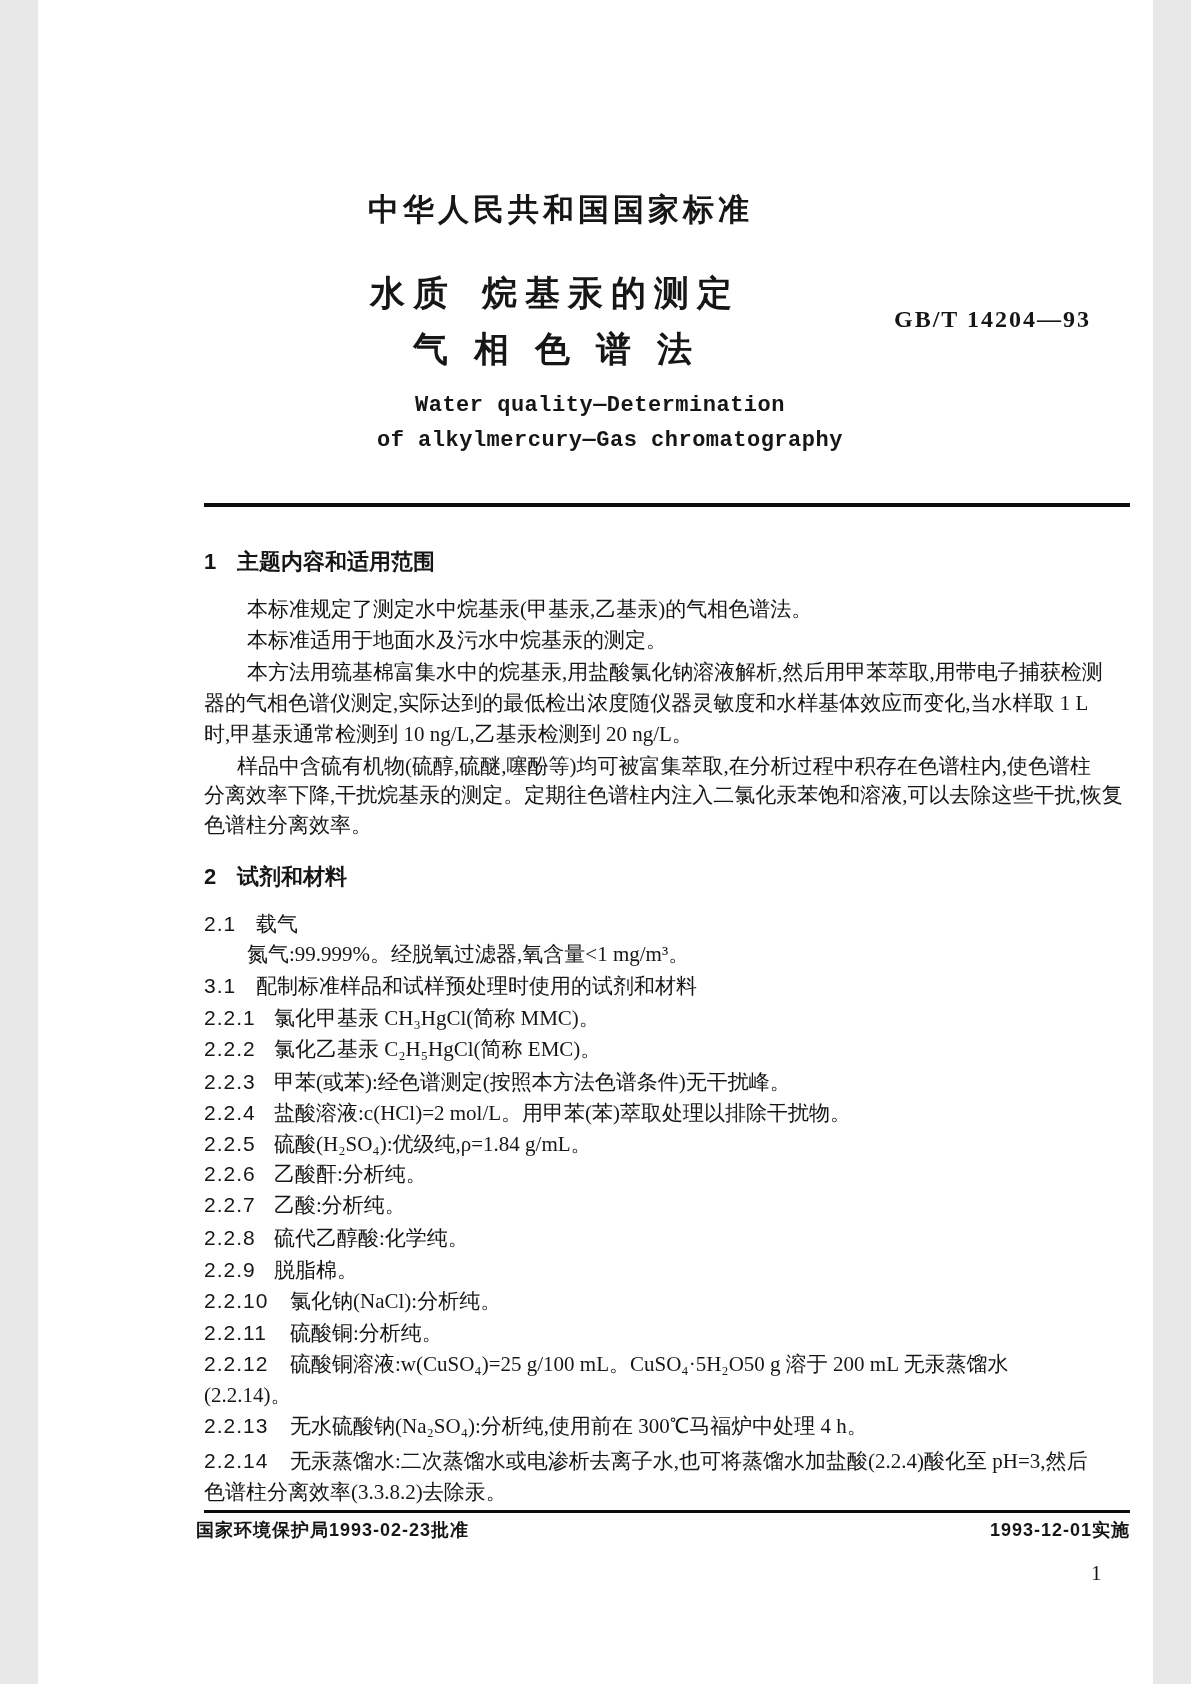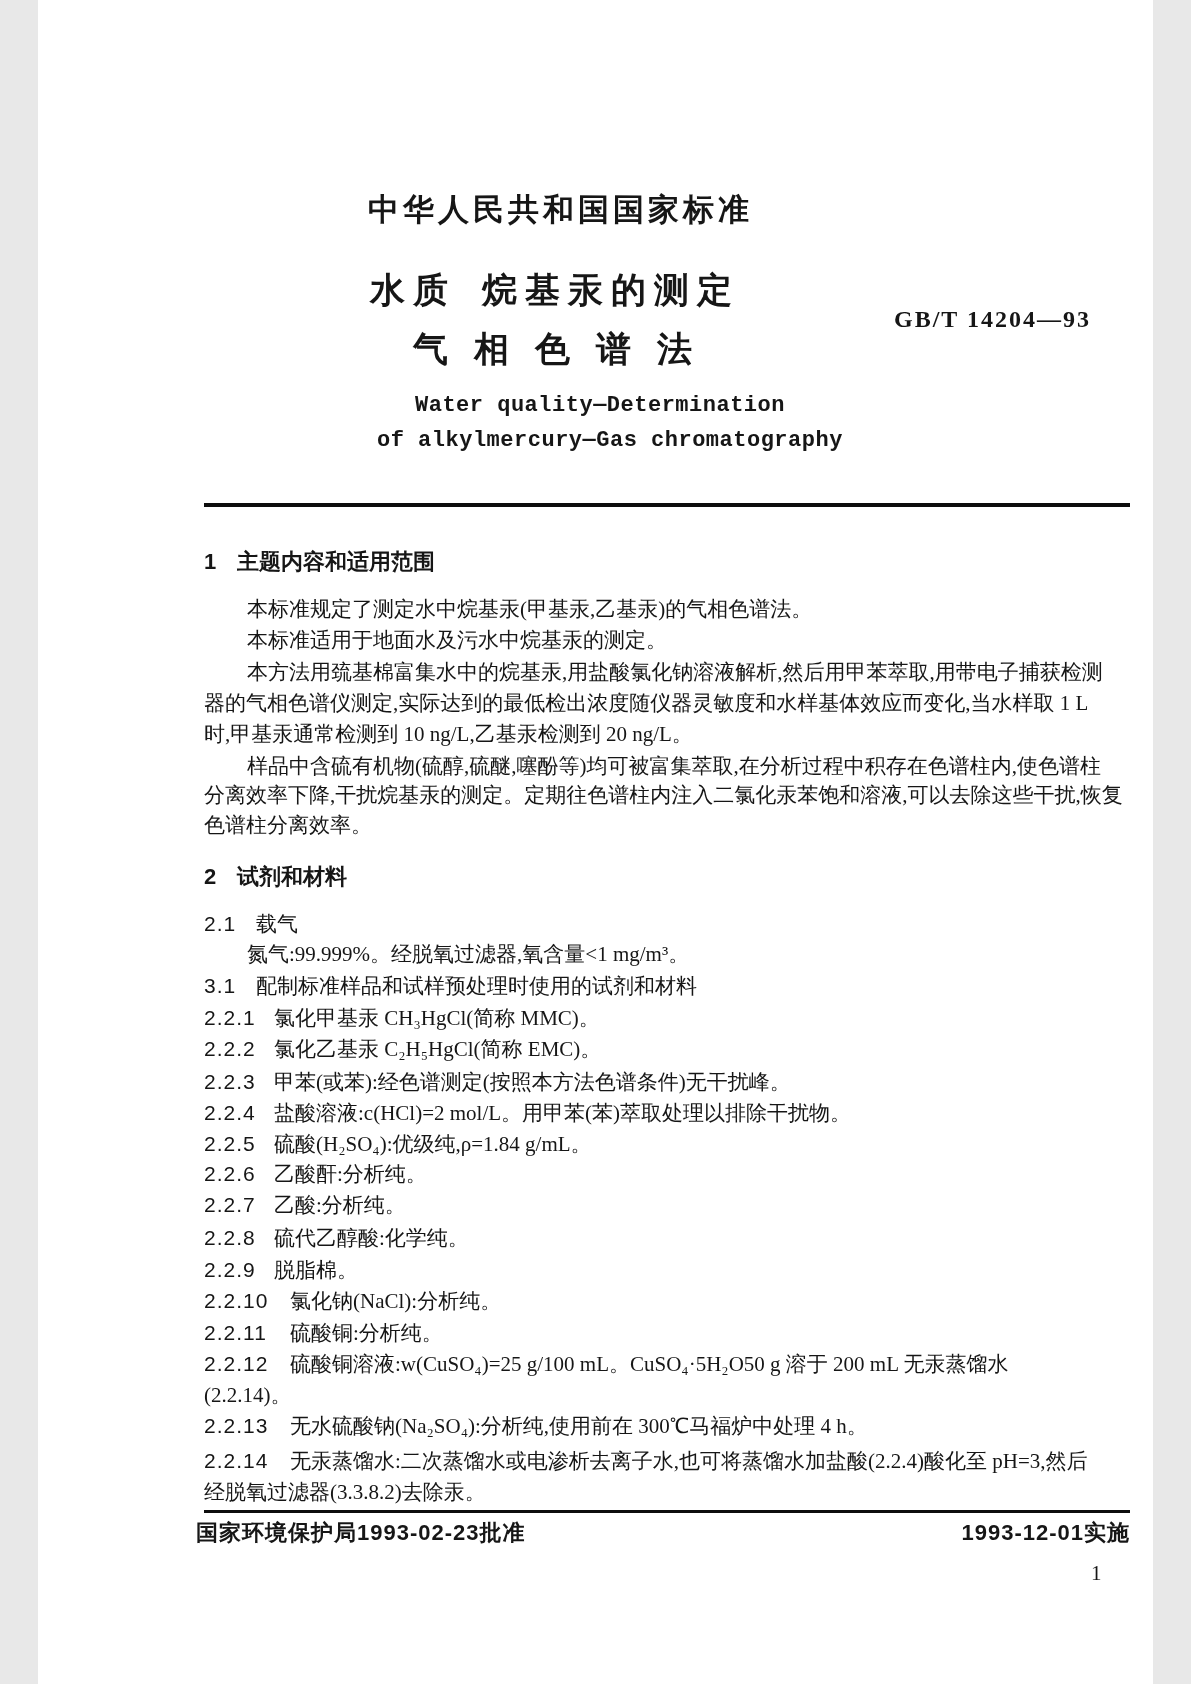--- a/index.html
+++ b/index.html
@@ -10,37 +10,37 @@
     background:#ffffff;
     color:#161616;
     overflow:hidden;
     font-family:"Liberation Serif", serif;
   }
   .abs { position:absolute; white-space:nowrap; line-height:1.25; }
   .rule { position:absolute; background:#0d0d0d; }
 
   
   .h-org { font-family:"Liberation Sans",sans-serif; font-weight:bold; font-size:31px; letter-spacing:4px; }
-  .h-t1  { font-family:Liberation Mono, monospace; font-weight:bold; font-size:35px; letter-spacing:8px; }
+  .h-t1  { font-family:Liberation Serif, serif; font-weight:bold; font-size:35px; letter-spacing:8px; }
   .h-t1 .gap { display:inline-block; width:26px; }
   .h-t2  { font-family:"Liberation Sans",sans-serif; font-weight:bold; font-size:35px; letter-spacing:26px; }
   .h-std { font-family:"Liberation Serif",serif; font-weight:bold; font-size:24px; letter-spacing:2px; }
   .h-en  { font-family:Liberation Mono, monospace; font-weight:bold; font-size:22px; letter-spacing:0.5px; }
 
   
   .sec-h { display:flex; font-family:"Liberation Sans",sans-serif; font-weight:bold; font-size:22px; }
   .sec-h .sn { width:33px; flex:0 0 auto; }
   .body-line { font-size:21px; }
   .item { display:flex; font-size:21px; }
   .item .n { font-family:"Liberation Sans",sans-serif; font-size:21px; letter-spacing:1px; flex:0 0 auto; }
   .n.w1 { width:52px; } .n.w2 { width:70px; } .n.w3 { width:86px; }
 
   
   .footer-row { display:flex; justify-content:space-between;
-    font-family:"Liberation Sans",sans-serif; font-weight:bold; font-size:22px; letter-spacing:1px; }
+    font-family:"Liberation Sans",sans-serif; font-weight:bold; font-size:18px; letter-spacing:1px; }
   .pageno { font-size:21px; }
 </style>
 </head>
 <body>
 
 <div class="page">
 
   <div class="abs h-org" style="left:330px;top:191px">中华人民共和国国家标准</div>
 
   <div class="abs h-t1" style="left:332px;top:272px"><span>水质</span><span class="gap"></span><span>烷基汞的测定</span></div>
@@ -59,21 +59,21 @@
     <span>主题内容和适用范围</span>
   </div>
 
   <div class="abs body-line" style="left:209px;top:596px">本标准规定了测定水中烷基汞(甲基汞,乙基汞)的气相色谱法。</div>
   <div class="abs body-line" style="left:209px;top:627px">本标准适用于地面水及污水中烷基汞的测定。</div>
 
   <div class="abs body-line" style="left:209px;top:659px">本方法用巯基棉富集水中的烷基汞,用盐酸氯化钠溶液解析,然后用甲苯萃取,用带电子捕获检测</div>
   <div class="abs body-line" style="left:166px;top:690px">器的气相色谱仪测定,实际达到的最低检出浓度随仪器灵敏度和水样基体效应而变化,当水样取 1 L</div>
   <div class="abs body-line" style="left:166px;top:721px">时,甲基汞通常检测到 10 ng/L,乙基汞检测到 20 ng/L。</div>
 
-  <div class="abs body-line" style="left:209px;top:753px">样品中含硫有机物(硫醇,硫醚,噻酚等)均可被富集萃取,在分析过程中积存在色谱柱内,使色谱柱</div>
+  <div class="abs body-line" style="left:199px;top:753px">样品中含硫有机物(硫醇,硫醚,噻酚等)均可被富集萃取,在分析过程中积存在色谱柱内,使色谱柱</div>
   <div class="abs body-line" style="left:166px;top:782px">分离效率下降,干扰烷基汞的测定。定期往色谱柱内注入二氯化汞苯饱和溶液,可以去除这些干扰,恢复</div>
   <div class="abs body-line" style="left:166px;top:812px">色谱柱分离效率。</div>
 
   <div class="abs sec-h" style="left:166px;top:863px">
     <span class="sn">2</span>
     <span>试剂和材料</span>
   </div>
 
   <div class="abs item" style="left:166px;top:911px">
     <span class="n w1">2.1</span>
@@ -134,21 +134,21 @@
   </div>
   <div class="abs body-line" style="left:166px;top:1382px">(2.2.14)。</div>
   <div class="abs item" style="left:166px;top:1413px">
     <span class="n w3">2.2.13</span>
     <span>无水硫酸钠(Na₂SO₄):分析纯,使用前在 300℃马福炉中处理 4 h。</span>
   </div>
   <div class="abs item" style="left:166px;top:1448px">
     <span class="n w3">2.2.14</span>
     <span>无汞蒸馏水:二次蒸馏水或电渗析去离子水,也可将蒸馏水加盐酸(2.2.4)酸化至 pH=3,然后</span>
   </div>
-  <div class="abs body-line" style="left:166px;top:1479px">经脱氧过滤器(3.3.8.2)去除汞。</div>
+  <div class="abs body-line" style="left:166px;top:1479px">色谱柱分离效率(3.3.8.2)去除汞。</div>
 
   <div class="rule" style="left:166px;top:1510px;width:926px;height:3px"></div>
 
   <div class="abs footer-row" style="left:158px;top:1519px;width:934px">
     <span>国家环境保护局1993-02-23批准</span>
     <span>1993-12-01实施</span>
   </div>
 
   <div class="abs pageno" style="left:1053px;top:1560px">1</div>
 

